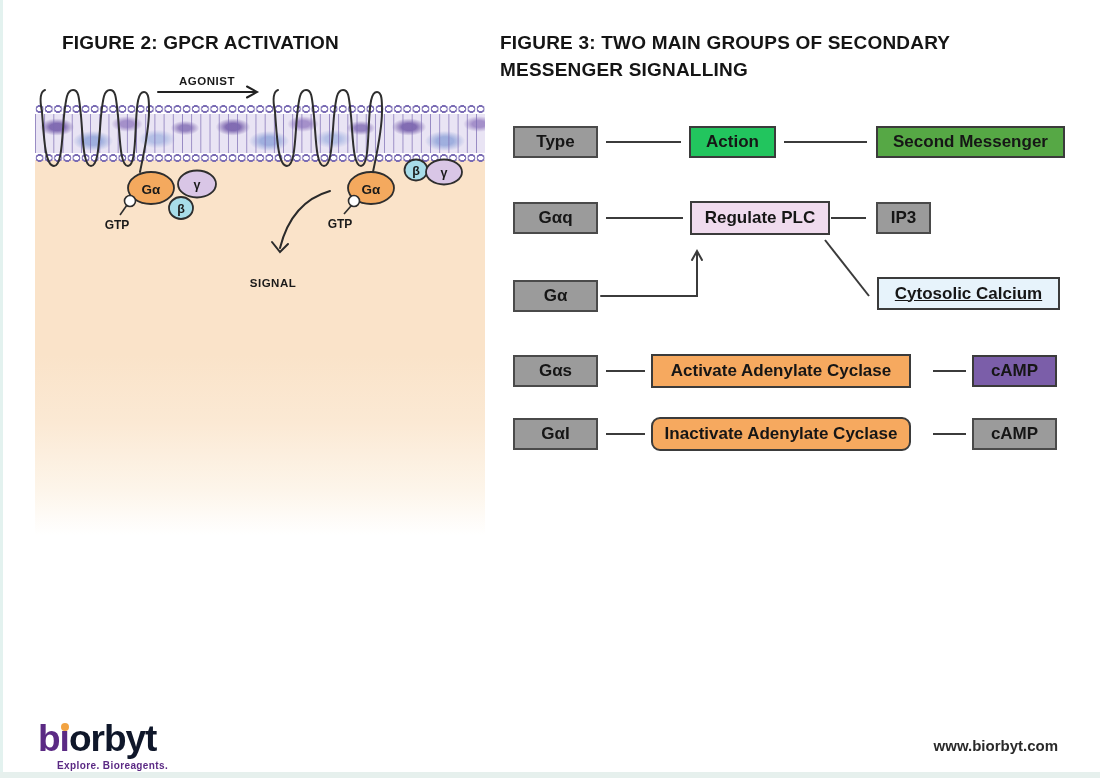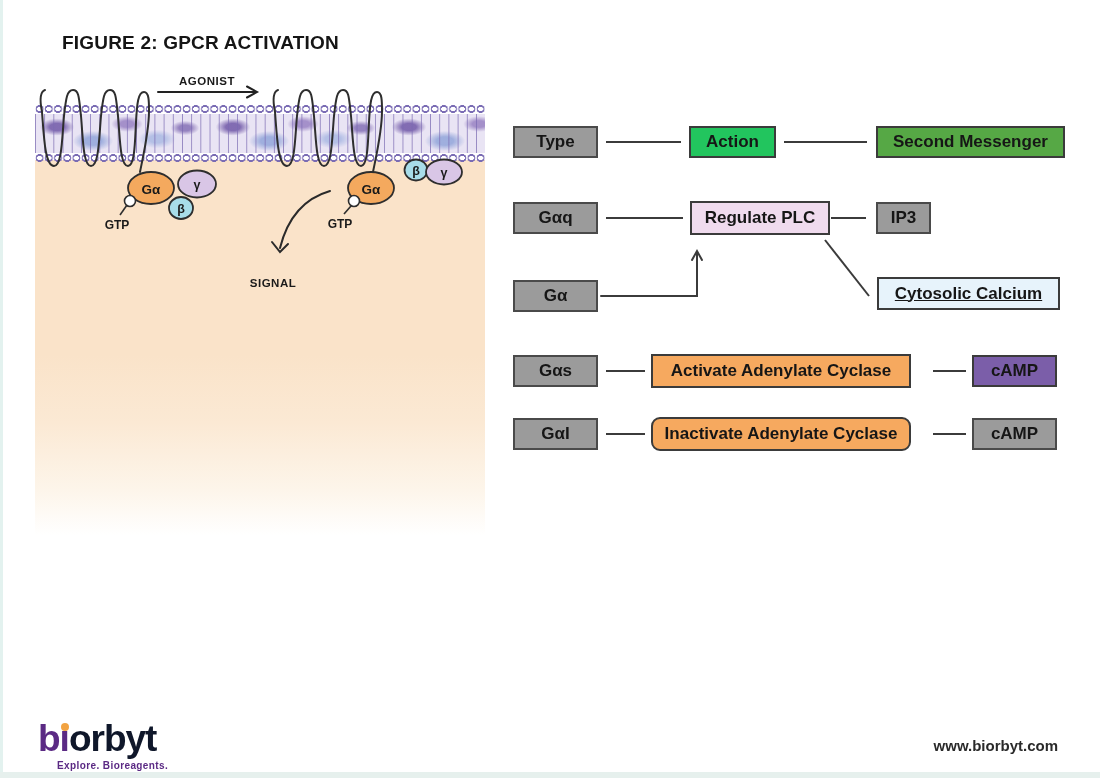--- a/index.html
+++ b/index.html
@@ -129,20 +129,22 @@
       <ellipse cx="416" cy="170" rx="11.5" ry="10.5" fill="#a8dde9" stroke="#2e2e2e" stroke-width="1.8"></ellipse>
       <ellipse cx="444" cy="172" rx="18" ry="12.5" fill="#d9c6e6" stroke="#2e2e2e" stroke-width="1.8"></ellipse>
       <text x="371" y="189" text-anchor="middle" dominant-baseline="central" font-size="13.5" font-weight="bold" fill="#1a1a1a">Gα</text>
       <text x="416" y="171" text-anchor="middle" dominant-baseline="central" font-size="12.5" font-weight="bold" fill="#1a1a1a">β</text>
       <text x="444" y="173" text-anchor="middle" dominant-baseline="central" font-size="12.5" font-weight="bold" fill="#1a1a1a">γ</text>
       <text x="340" y="228" text-anchor="middle" font-size="12" font-weight="bold" fill="#1a1a1a">GTP</text>
     </g>
   </svg>
 
   <div class="fig-title" id="fig3-title">
+    <div>FIGURE 3: TWO MAIN GROUPS OF SECONDARY</div>
+    <div>MESSENGER SIGNALLING</div>
   </div>
 
   <svg class="fig3-svg" viewBox="0 0 600 400" stroke="#3b3b3b" stroke-width="2" fill="none">
     <line x1="106" y1="42" x2="181" y2="42"></line>
     <line x1="284" y1="42" x2="367" y2="42"></line>
     <line x1="106" y1="118" x2="183" y2="118"></line>
     <line x1="331" y1="118" x2="366" y2="118"></line>
     <g stroke-linecap="round">
       <path d="M 101 196 L 197 196 L 197 153"></path>
       <path d="M 192 160 L 197 151 L 202 160"></path>

